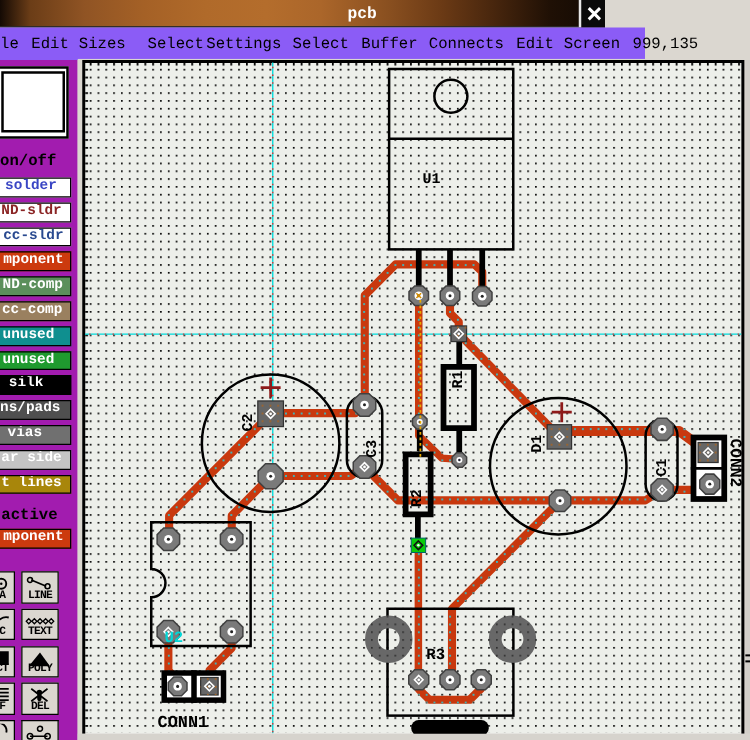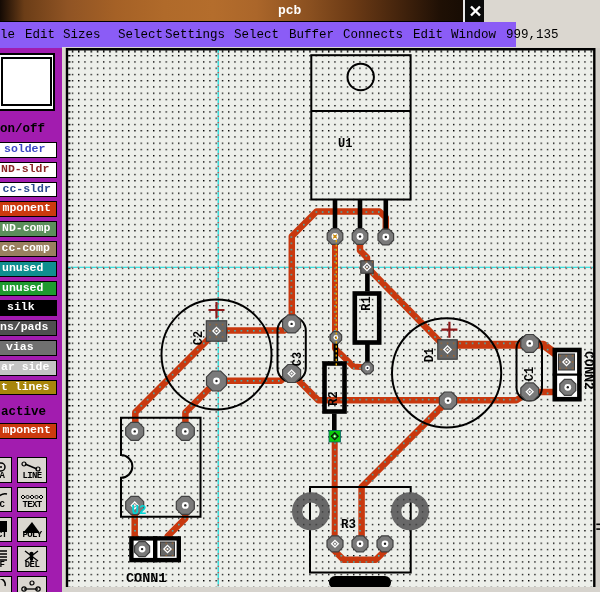--- a/index.html
+++ b/index.html
@@ -22,21 +22,21 @@
 <div id="menu">
 <span style="left:0px">le</span>
     <span style="left:25px">Edit</span>
     <span style="left:63px">Sizes</span>
     <span style="left:118px">Select</span>
     <span style="left:165px">Settings</span>
     <span style="left:234px">Select</span>
     <span style="left:289px">Buffer</span>
     <span style="left:343px">Connects</span>
     <span style="left:413px">Edit</span>
-    <span style="left:451px">Window</span>
+    <span style="left:451px">Screen</span>
     <span style="left:506px">999,135</span>
 </div>
 <div id="side">
 <div style="position:absolute;left:-4px;top:5px;width:59px;height:58px;background:#fff;border:2.4px solid #000"></div>
 <div style="position:absolute;left:0.5px;top:8.5px;width:51px;height:49.5px;border:2px solid #000"></div>
 <div class="hd" style="top:74px">on/off</div>
 <div class="lb" style="top:94px;background:#fff;color:#3a46c4;padding-left:17px">solder</div>
 <div class="lb" style="top:113.8px;background:#fff;color:#8b2525;padding-left:14px">ND-sldr</div>
 <div class="lb" style="top:133.6px;background:#fff;color:#2a4a90;padding-left:15.5px">cc-sldr</div>
 <div class="lb" style="top:153.4px;background:#cc3a0e;color:#fff;padding-left:15.5px">mponent</div>

